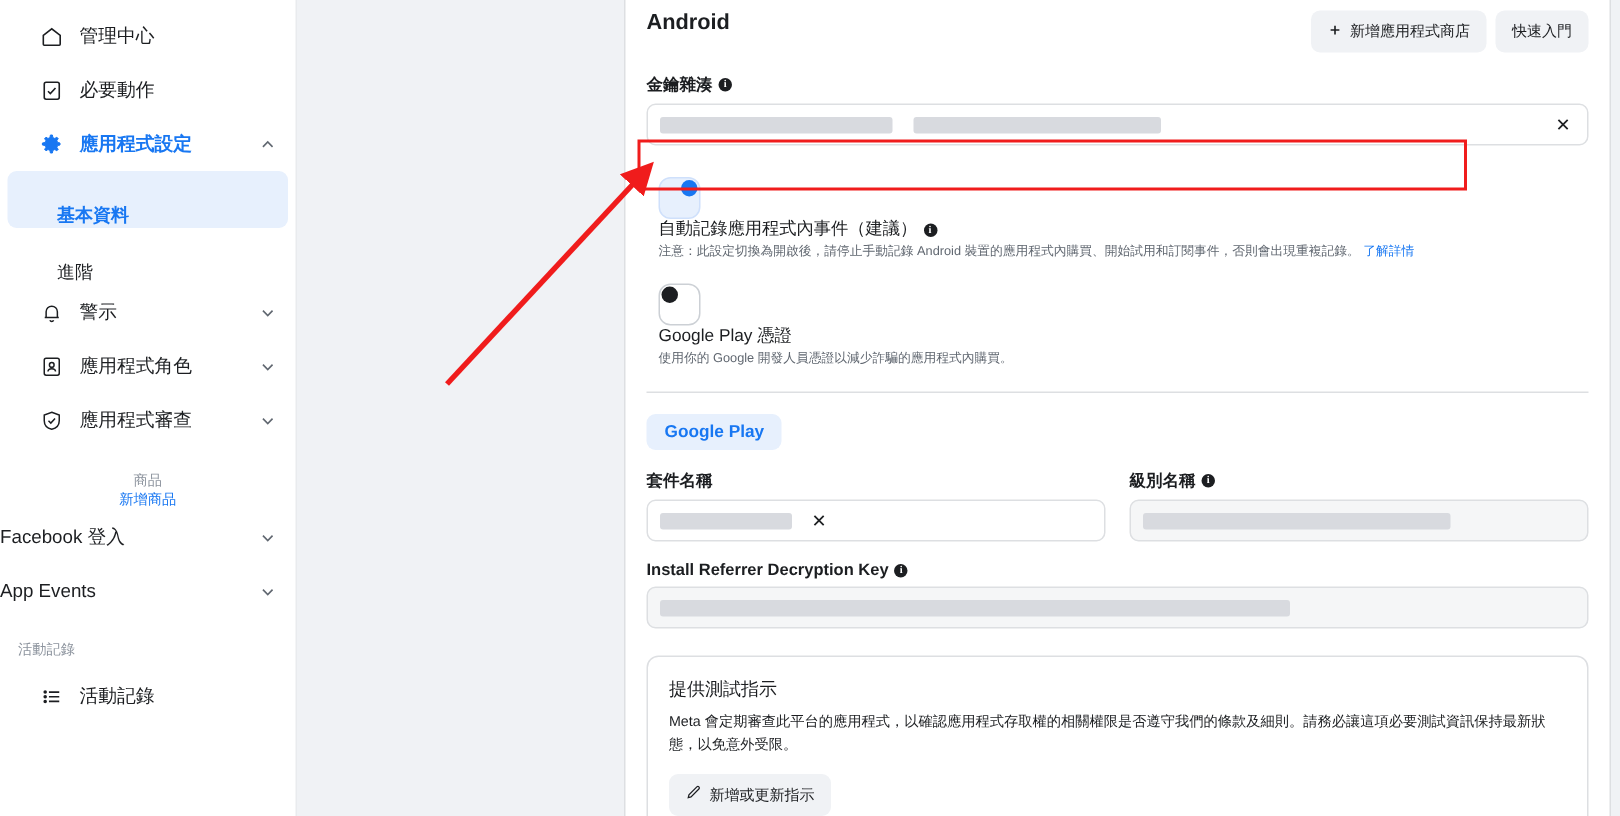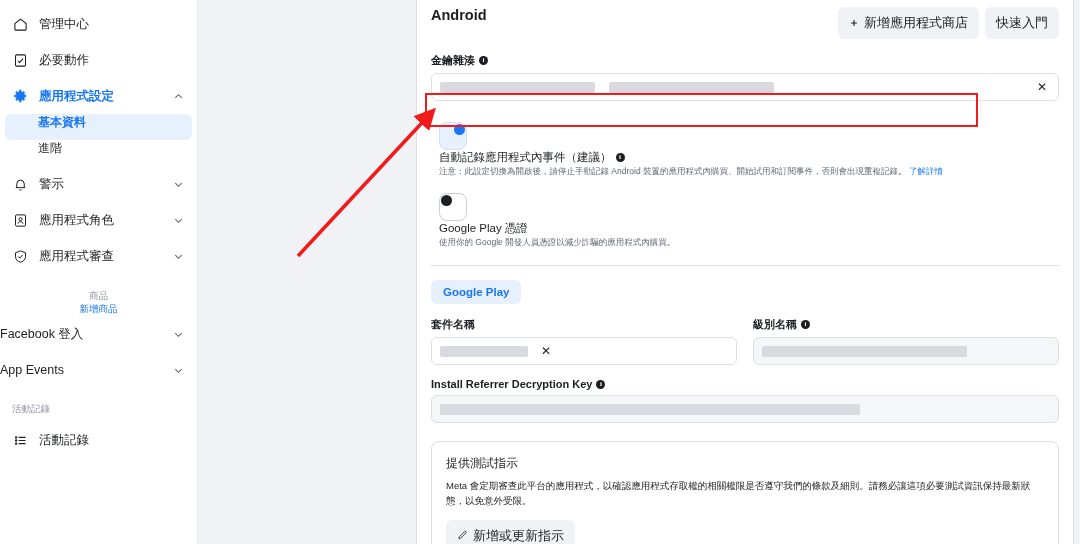--- a/index.html
+++ b/index.html
@@ -16,21 +16,21 @@
     position: absolute; left: 0; top: 0;
     width: 198px; height: 544px;
     background: #ffffff;
     border-right: 1px solid #e9ebee;
     padding-top: 6px;
     overflow: hidden;
   }
   .nav-row {
     display: flex; align-items: center;
     height: 36px;
-    padding: 0 12px 0 10px;
+    padding: 0 12px 0 24px;
     color: #1c1e21;
     font-size: 12.5px;
     cursor: pointer;
     position: relative;
   }
   .nav-row .ico {
     width: 20px; height: 20px;
     flex: 0 0 20px;
     display: flex; align-items: center; justify-content: center;
     margin-right: 9px;
@@ -38,22 +38,22 @@
   .nav-row .lbl { flex: 1 1 auto; white-space: nowrap; }
   .nav-row .chev {
     width: 14px; height: 14px; flex: 0 0 14px;
     display: flex; align-items: center; justify-content: center;
     color: #606770;
   }
   .nav-row.active .lbl { color: #1877f2; font-weight: bold; }
   .nav-row.active .ico svg { stroke: #1877f2; fill: #1877f2; }
 
   .sub-row {
-    height: 26px;
-    display: flex; align-items: flex-start;
+    height: 38px;
+    display: flex; align-items: flex-end;
     margin: 0 5px;
     padding-left: 33px;
     font-size: 12px;
     color: #1c1e21;
     border-radius: 6px;
     cursor: pointer;
   }
   .sub-row.selected { background: #e7f0fd; color: #1877f2; font-weight: bold; }
 
   .sect-head {
@@ -91,21 +91,21 @@
   }
   .card-hdr {
     display: flex; align-items: flex-start; justify-content: space-between;
     margin-bottom: 14px;
   }
   .card-title { font-size: 14.5px; font-weight: bold; color: #1c1e21; }
   .hdr-btns { display: flex; gap: 6px; }
   .btn {
     background: #f0f2f5;
     border: none; border-radius: 6px;
-    font-size: 13px; color: #1c1e21;
+    font-size: 10px; color: #1c1e21;
     padding: 7px 11px;
     display: inline-flex; align-items: center; gap: 5px;
     cursor: pointer;
     font-family: inherit;
     white-space: nowrap;
   }
 
   .field-label {
     font-size: 11px; color: #1c1e21;
     font-weight: bold;

